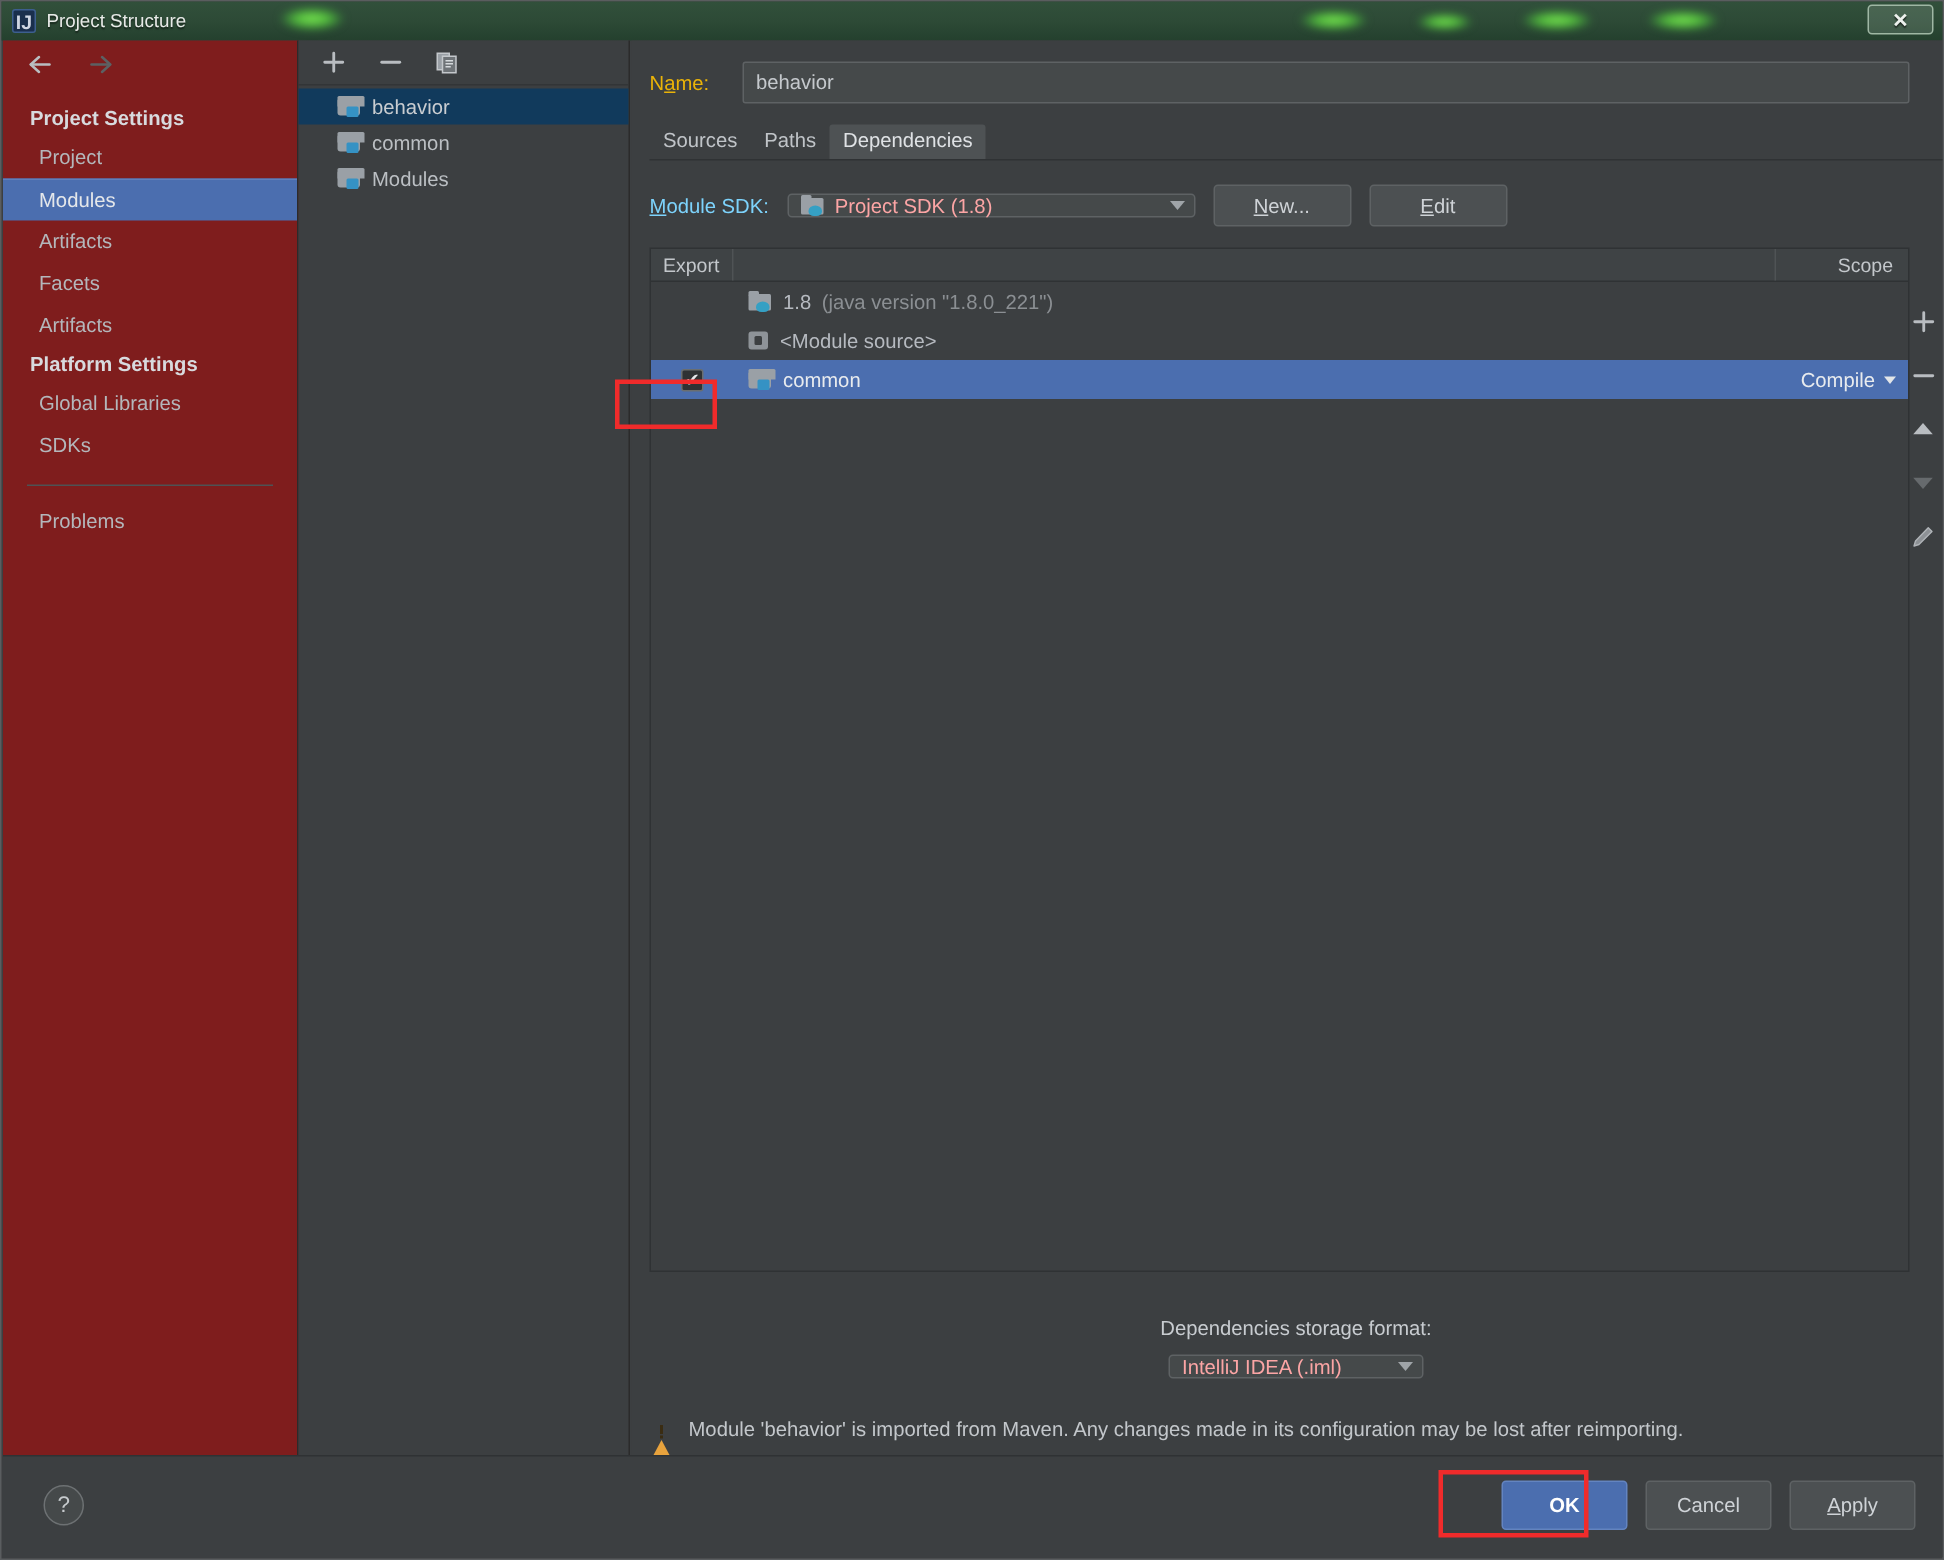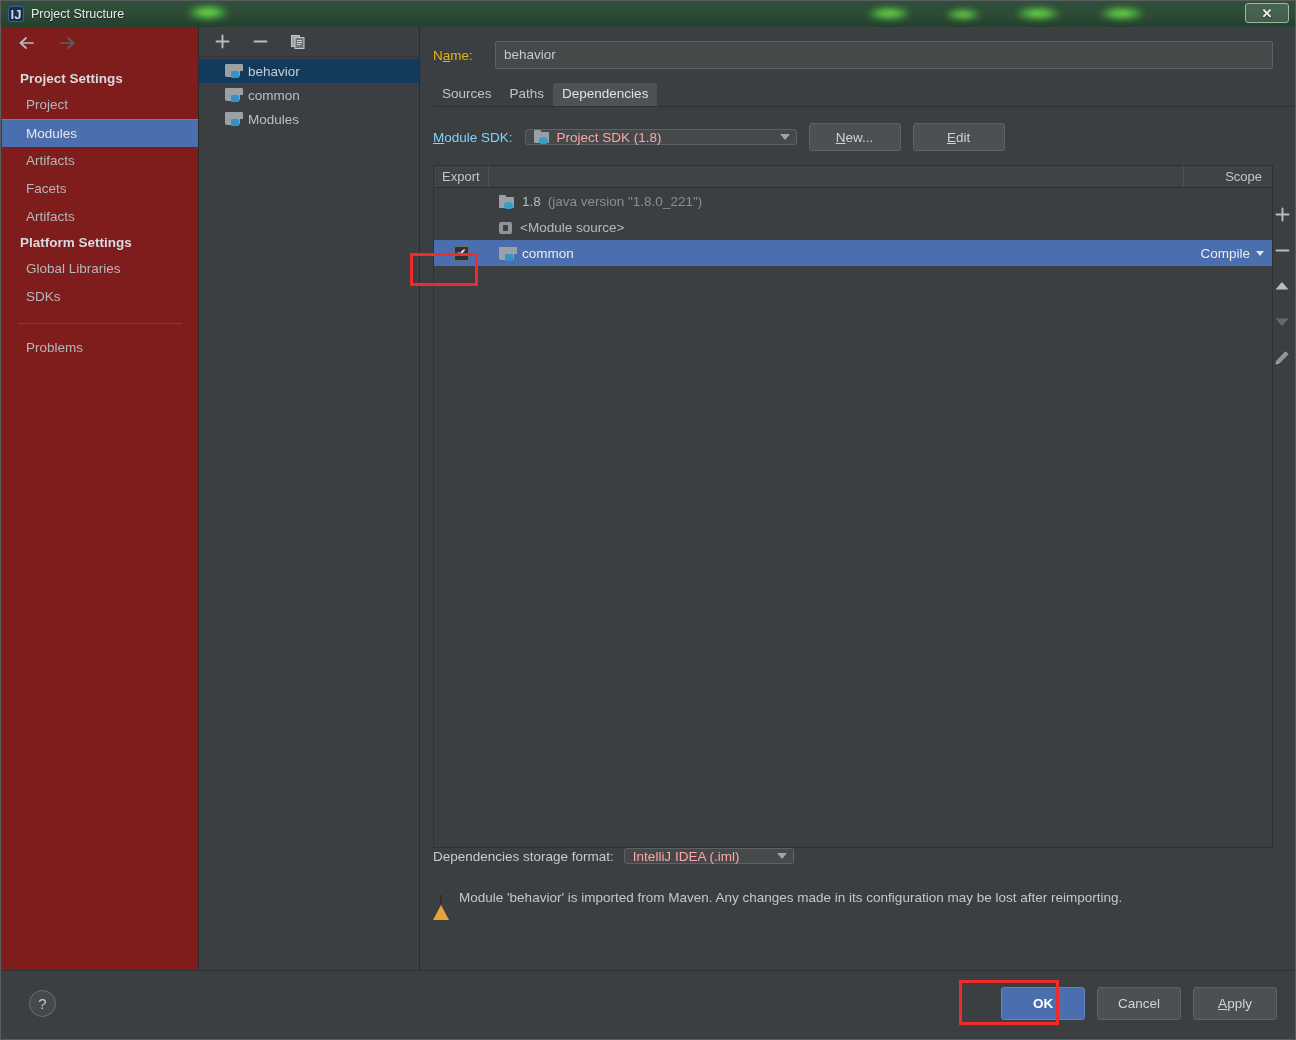--- a/index.html
+++ b/index.html
@@ -221,21 +221,21 @@
     font-size: 13.5px; color: #b6bac0;
   }
   .dep-row.selected { background: #4b6eaf; color: #e8ebee; }
   .dep-cb-cell { width: 55px; display: flex; align-items: center; justify-content: center; }
   .dep-cb {
     width: 15px; height: 15px; background: #2f3234;
     border: 1px solid #6a6e70; border-radius: 2px;
     display: flex; align-items: center; justify-content: center;
     color: #e6e9ec; font-size: 12px; line-height: 1;
   }
-  .dep-main { flex: 1; display: flex; align-items: flex-end; gap: 7px; padding-left: 10px; }
+  .dep-main { flex: 1; display: flex; align-items: flex-start; gap: 7px; padding-left: 10px; }
   .dep-scope { width: 96px; text-align: right; padding-right: 8px; display: flex; align-items: center; justify-content: flex-end; gap: 6px; }
   .scope-arrow {
     width: 0; height: 0;
     border-left: 4px solid transparent; border-right: 4px solid transparent;
     border-top: 5px solid #e2e5e8;
   }
   .dim { color: #8b8f93; }
 
   
   .sdk-icon { width: 16px; height: 14px; position: relative; flex: none; }
@@ -251,21 +251,22 @@
   .right-tools {
     position: absolute; right: 0; top: 176px;
     width: 26px; display: flex; flex-direction: column;
     align-items: center; gap: 14px;
   }
   .rt-btn { width: 22px; height: 22px; display: flex; align-items: center; justify-content: center; }
 
   
   .storage-row {
     display: flex; align-items: center; gap: 10px;
-    margin: 0 0 0 12px;
+    margin: 30px 0 0 12px;
+    flex-direction: column;
   }
   .storage-label { font-size: 13.5px; color: #c8ccd0; }
   .storage-combo { width: 170px; }
   .warn-row {
     display: flex; align-items: center; gap: 9px;
     margin: 26px 0 0 12px;
     font-size: 13.5px; color: #c3c7cb;
   }
   .warn-icon { width: 17px; height: 15px; position: relative; flex: none; }
   .warn-icon .tri {

